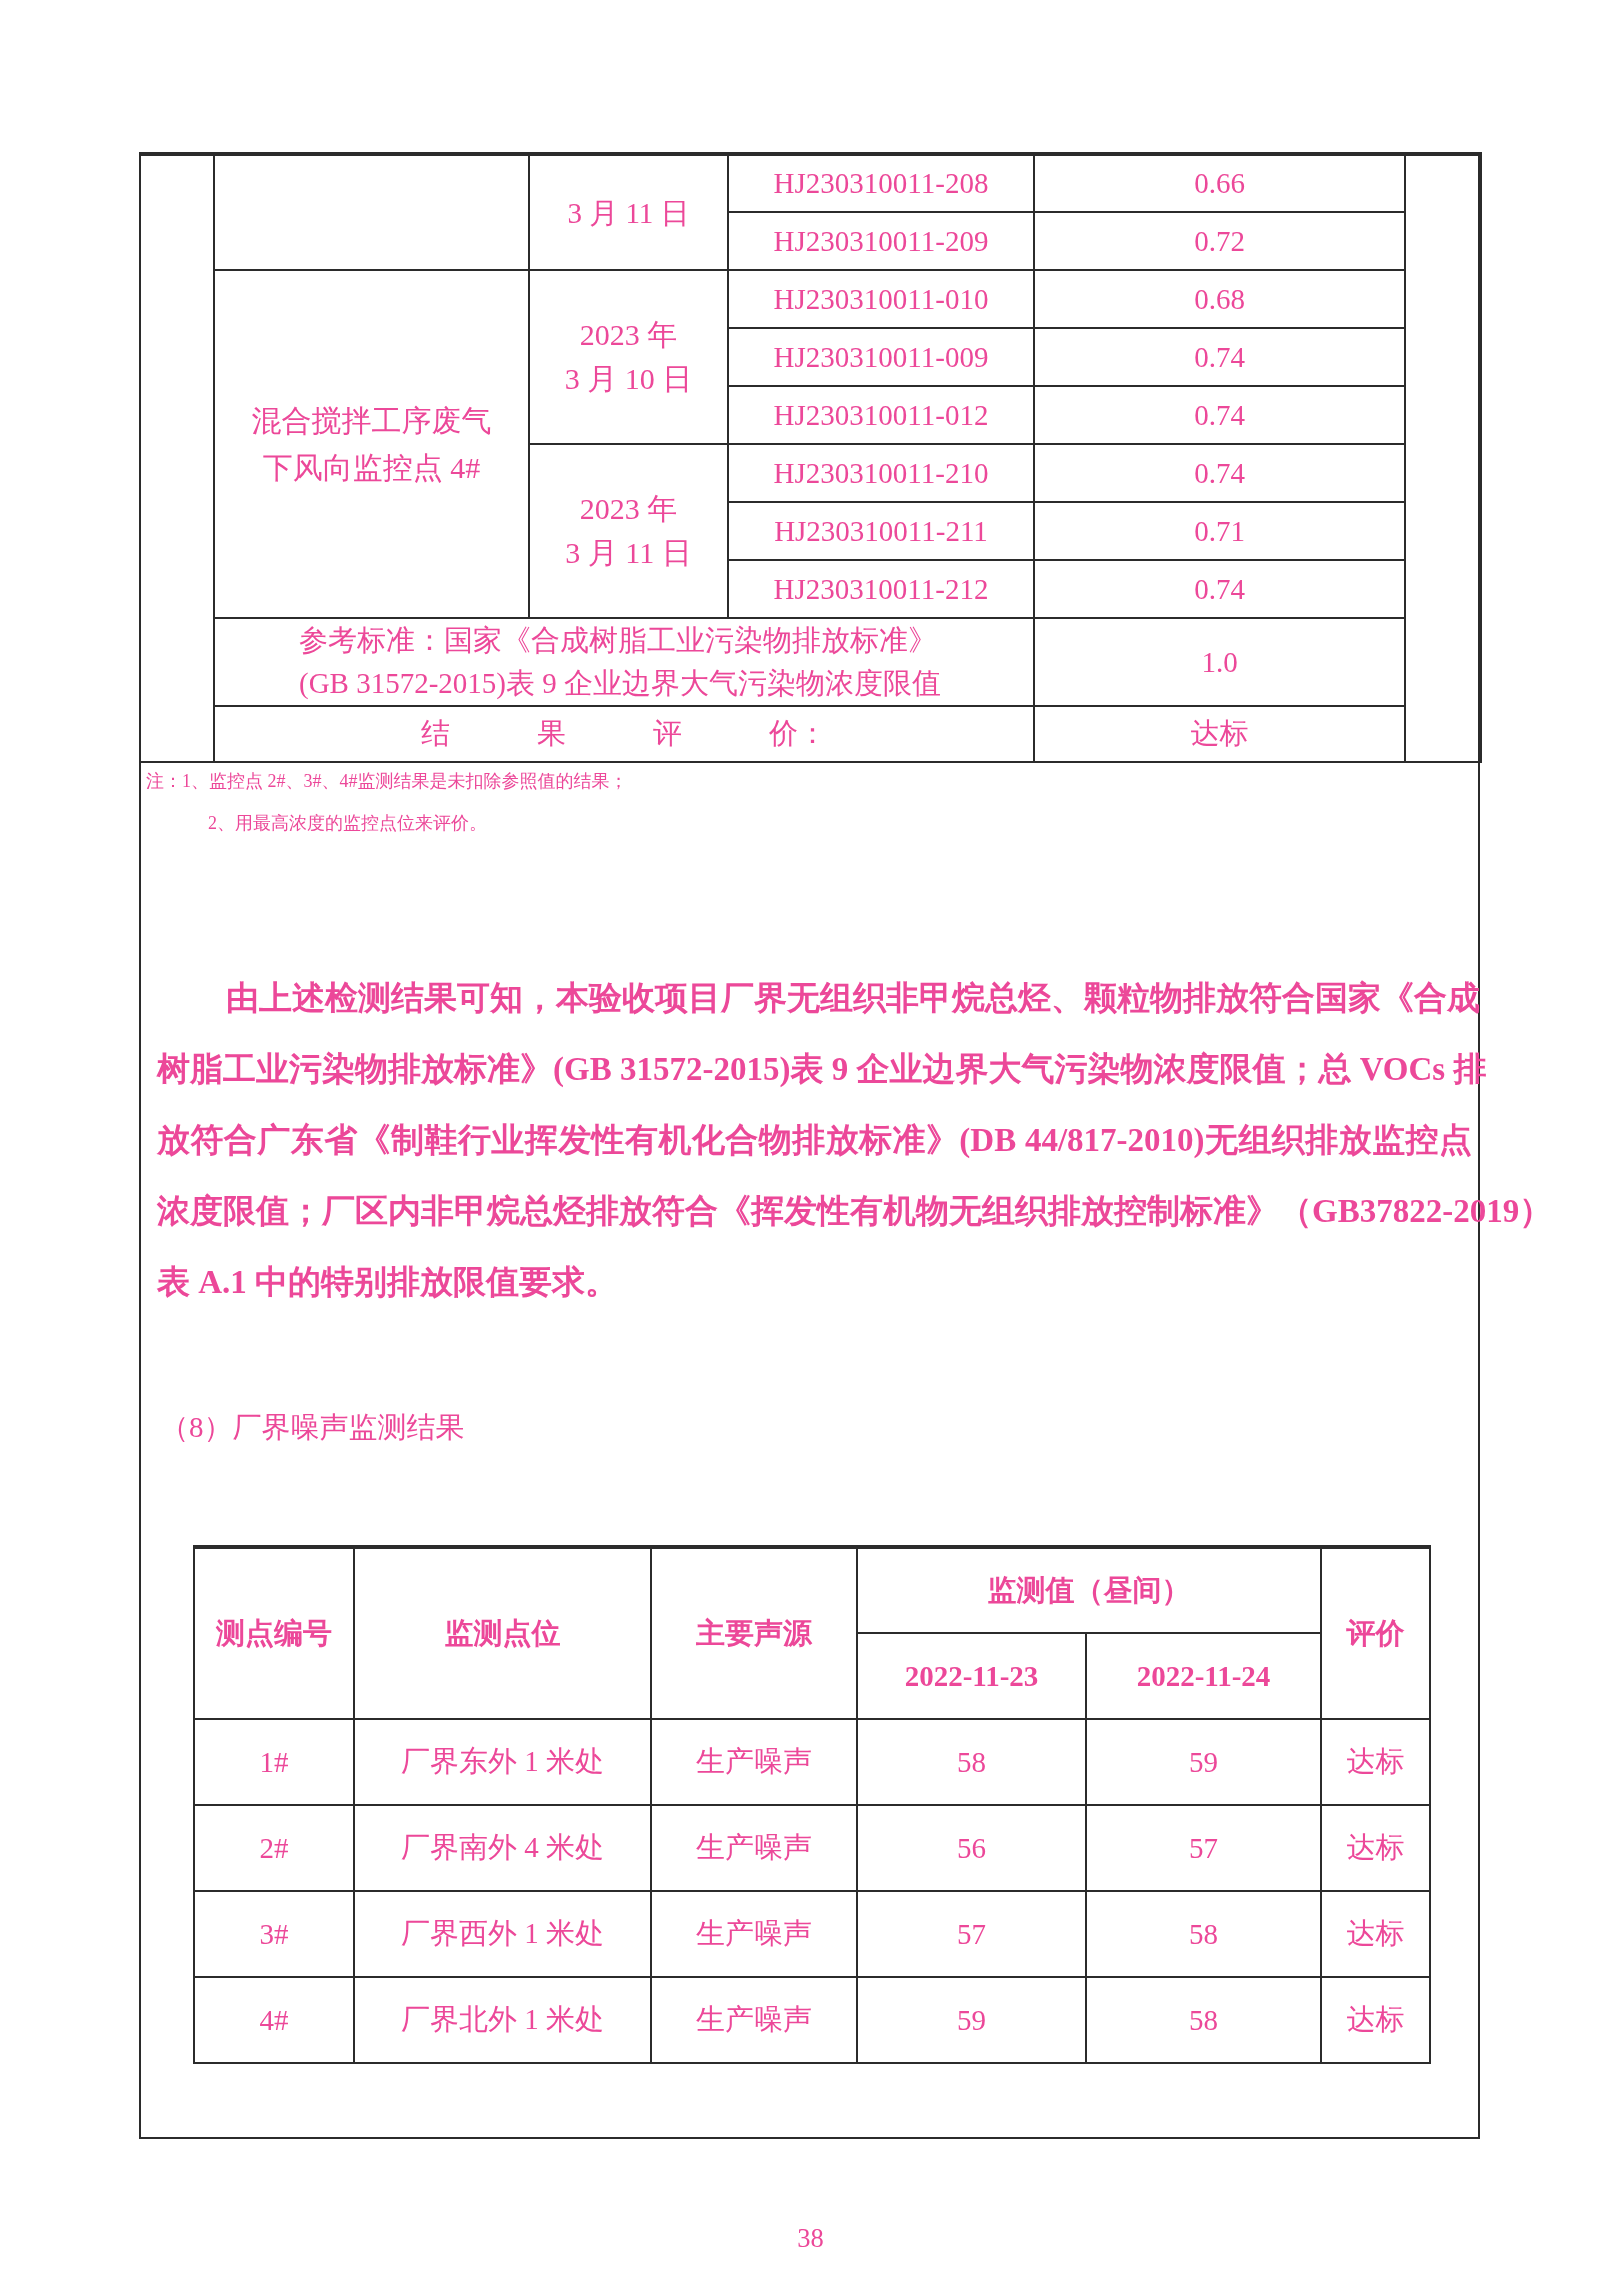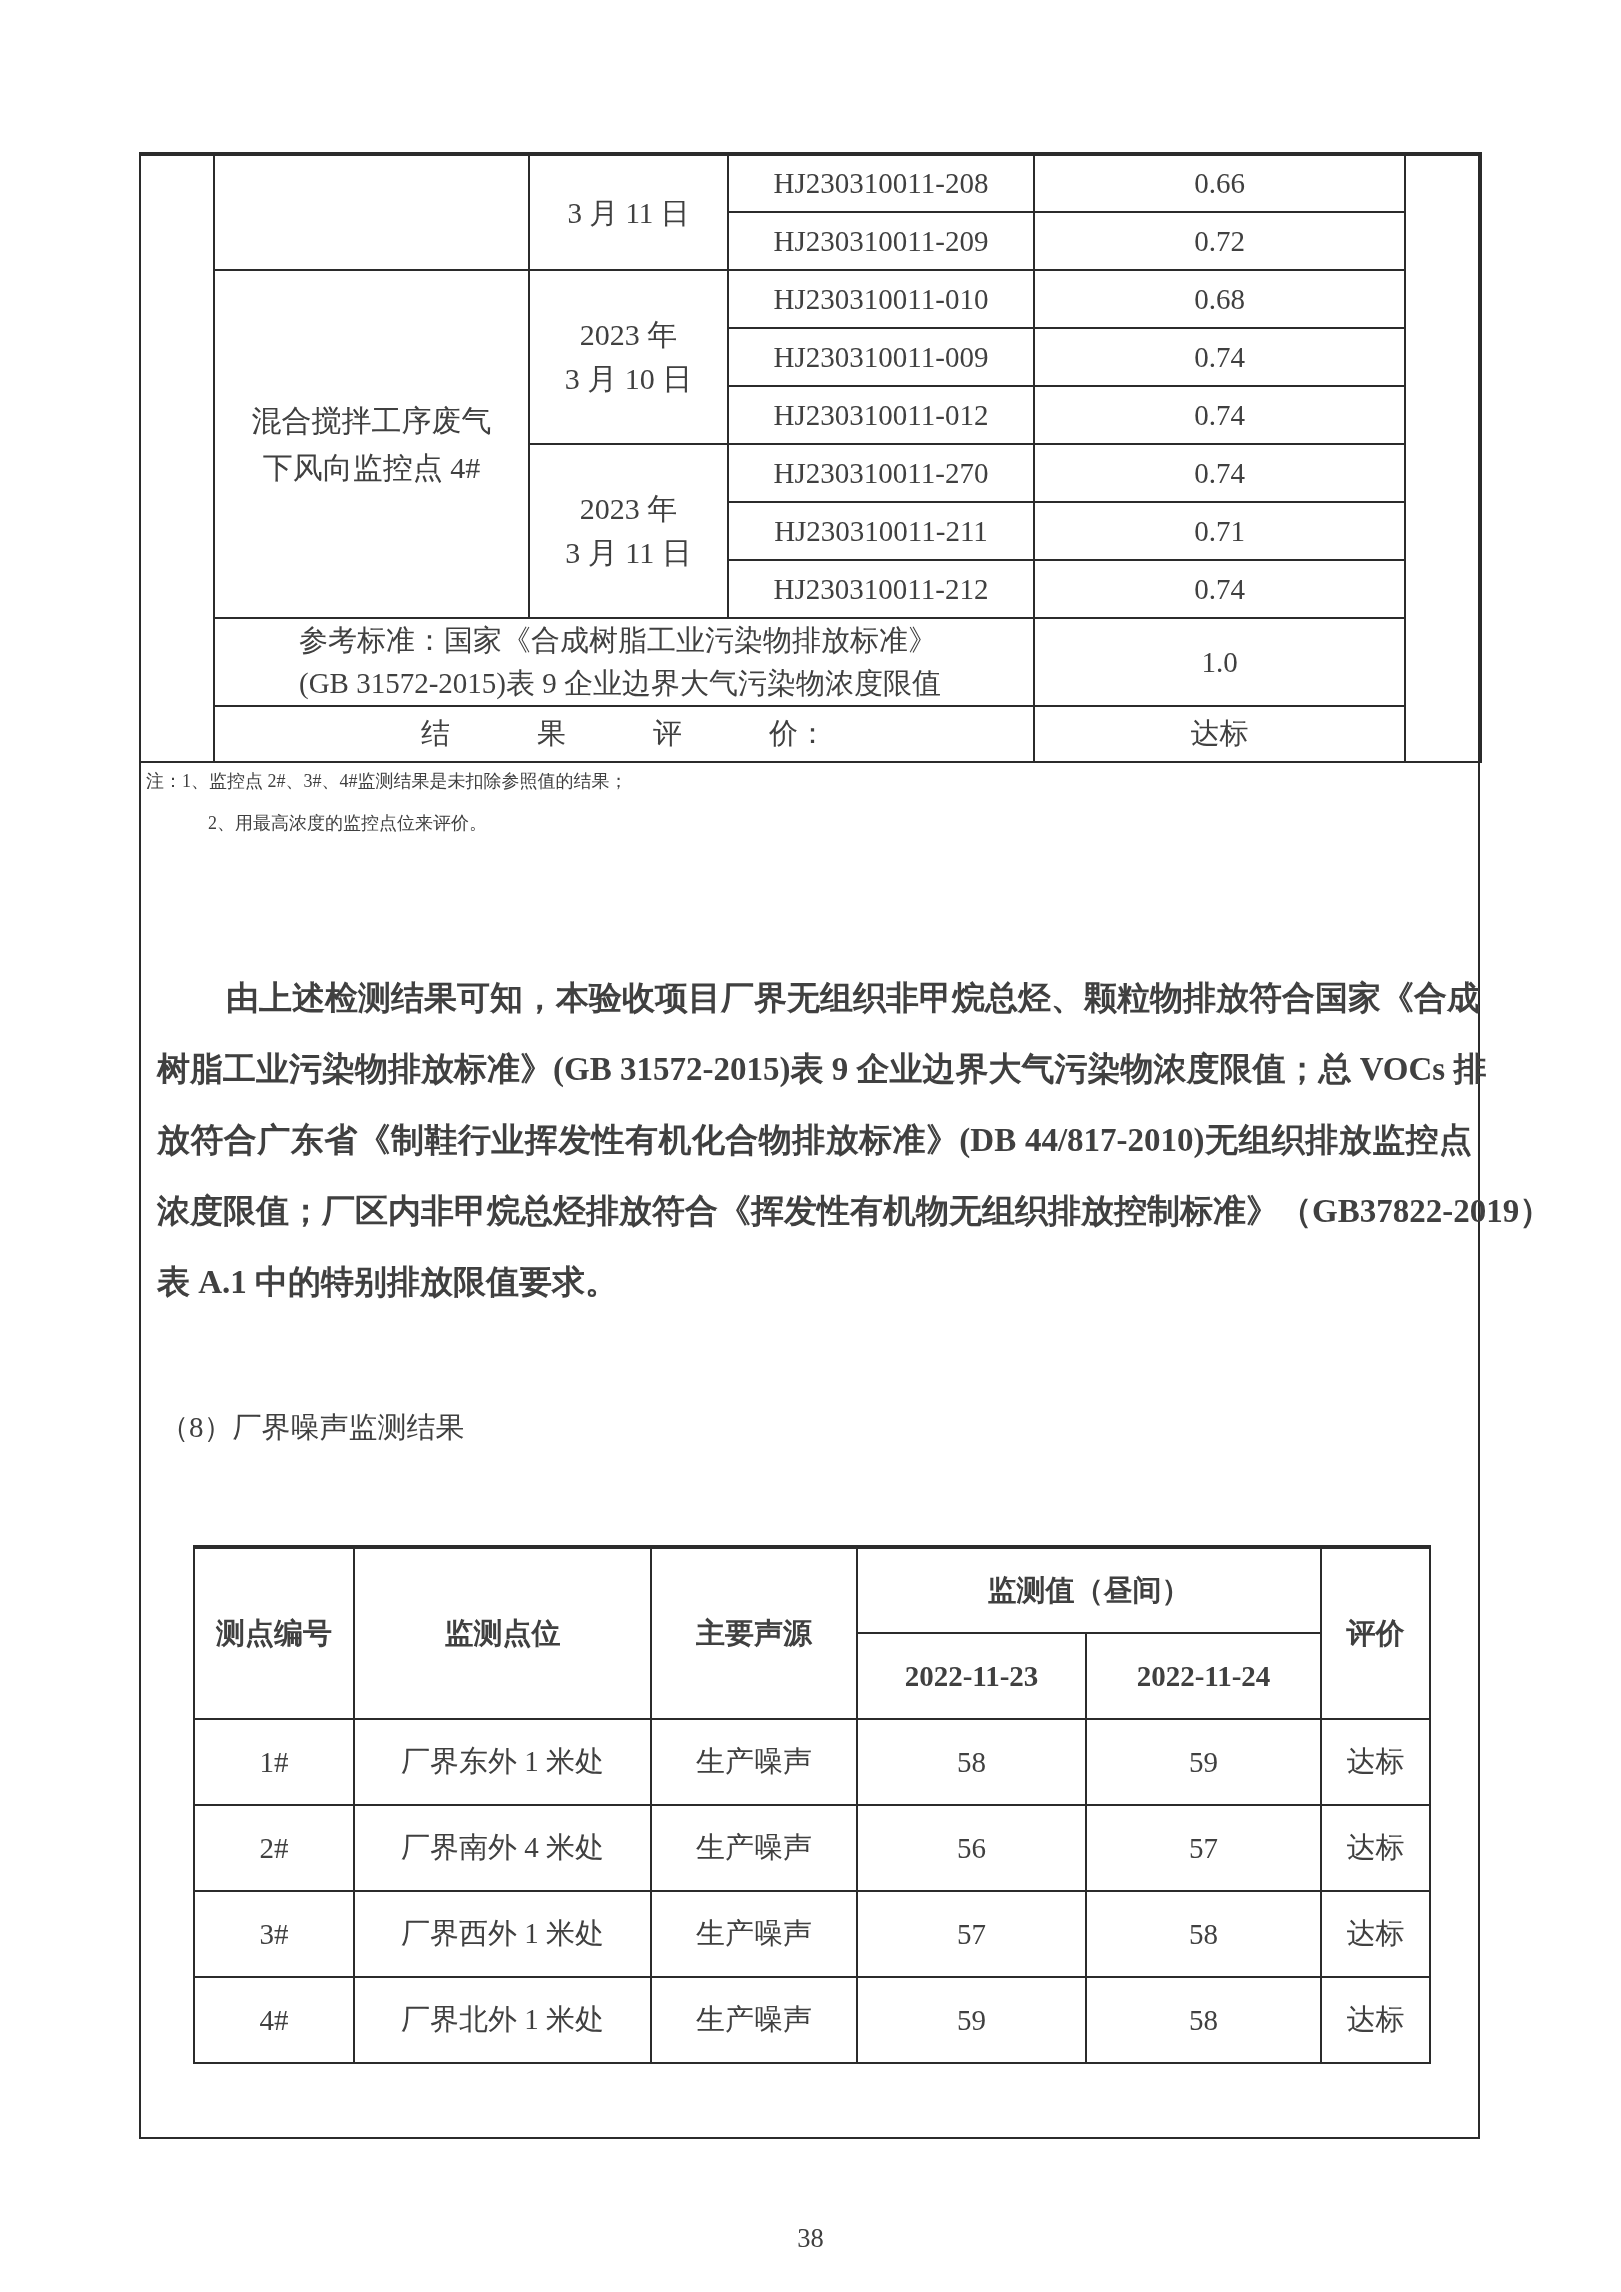--- a/index.html
+++ b/index.html
@@ -1,18 +1,18 @@
 <!DOCTYPE html>
 <html><head>
 <meta charset="utf-8">
 <style>
   html,body { margin:0; padding:0; background:#ffffff; }
   .page {
     position:relative; width:1621px; height:2293px; background:#ffffff;
-    font-family:"Liberation Serif","DejaVu Serif",serif; color:#404040; overflow:hidden;
+    font-family:"Liberation Serif","DejaVu Serif",serif; color:#ec4899; overflow:hidden;
   }
   
   .frame {
     position:absolute; left:139px; top:152px; width:1341px; height:1987px;
     border:2px solid #2b2b2b; box-sizing:border-box;
   }
 
   
   table.t1 {
     position:absolute; left:139px; top:152px; width:1341px;
@@ -112,21 +112,21 @@
     </tr>
     <tr class="r59">
       <td>HJ230310011-012</td>
       <td>0.74</td>
     </tr>
     <tr class="r59">
       <td rowspan="3" class="date-cell">
         <div>2023 年</div>
         <div>3 月 11 日</div>
       </td>
-      <td>HJ230310011-270</td>
+      <td>HJ230310011-210</td>
       <td>0.74</td>
     </tr>
     <tr class="r59">
       <td>HJ230310011-211</td>
       <td>0.71</td>
     </tr>
     <tr class="r59">
       <td>HJ230310011-212</td>
       <td>0.74</td>
     </tr>

